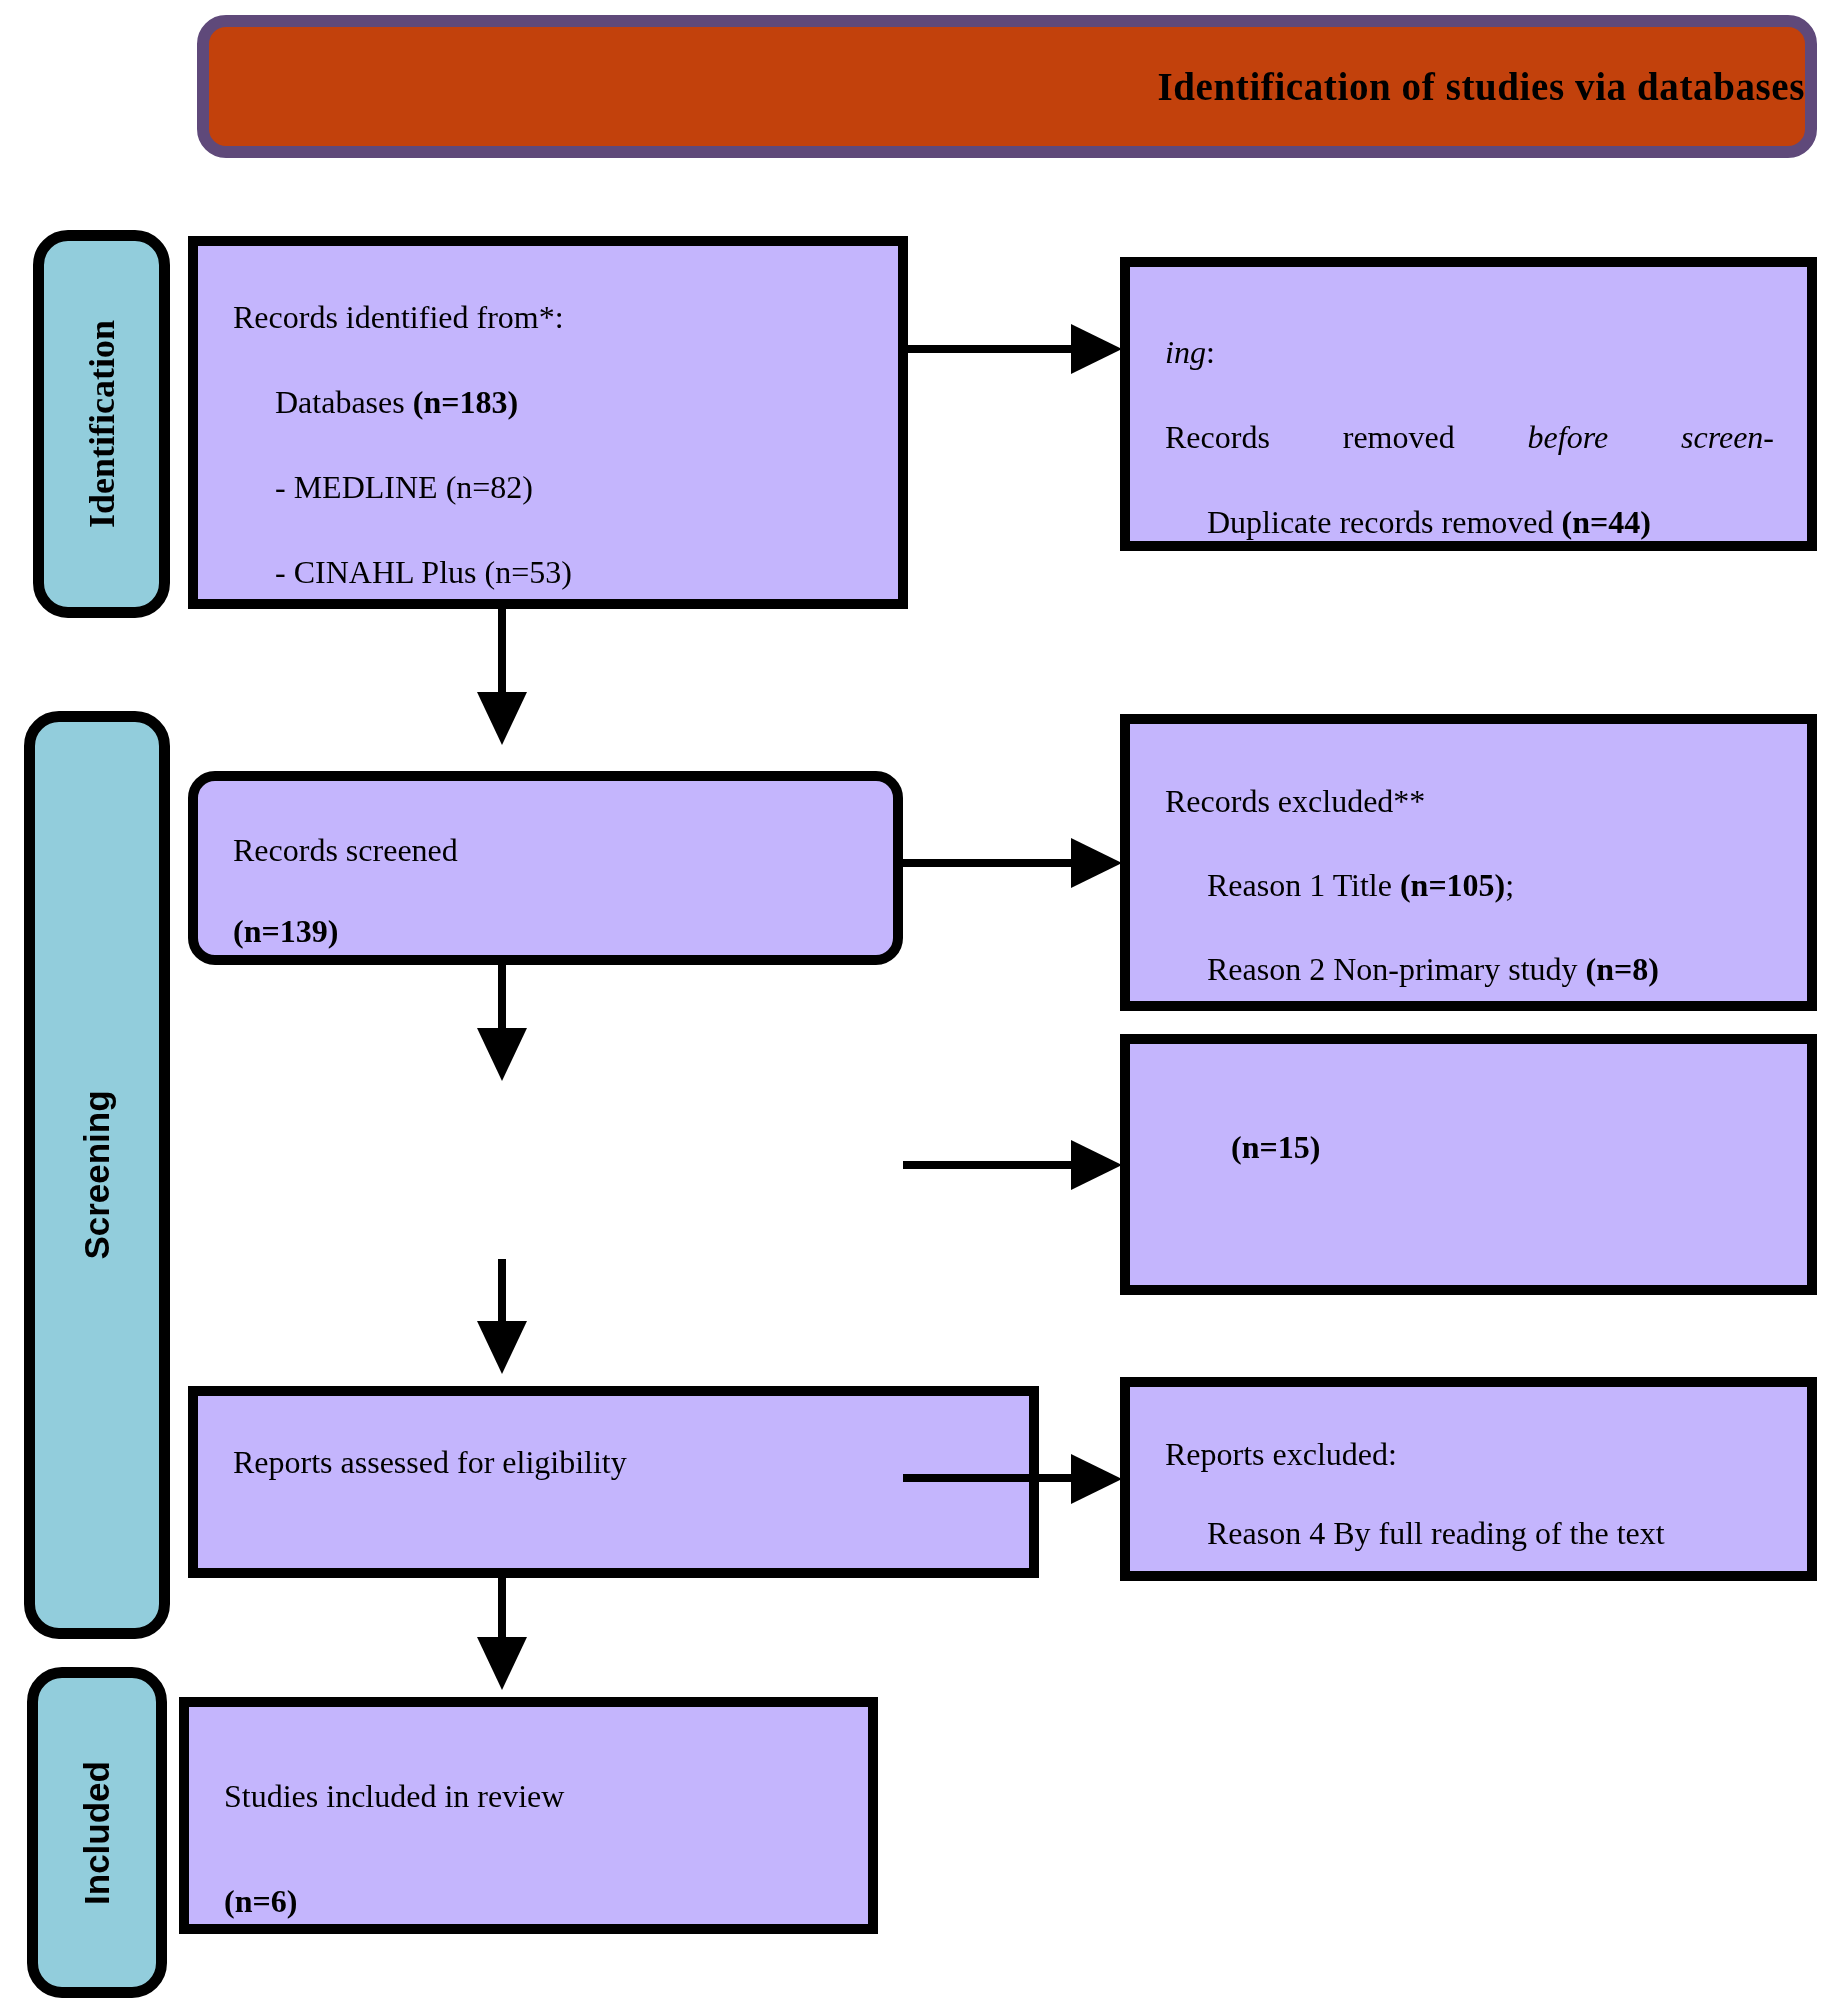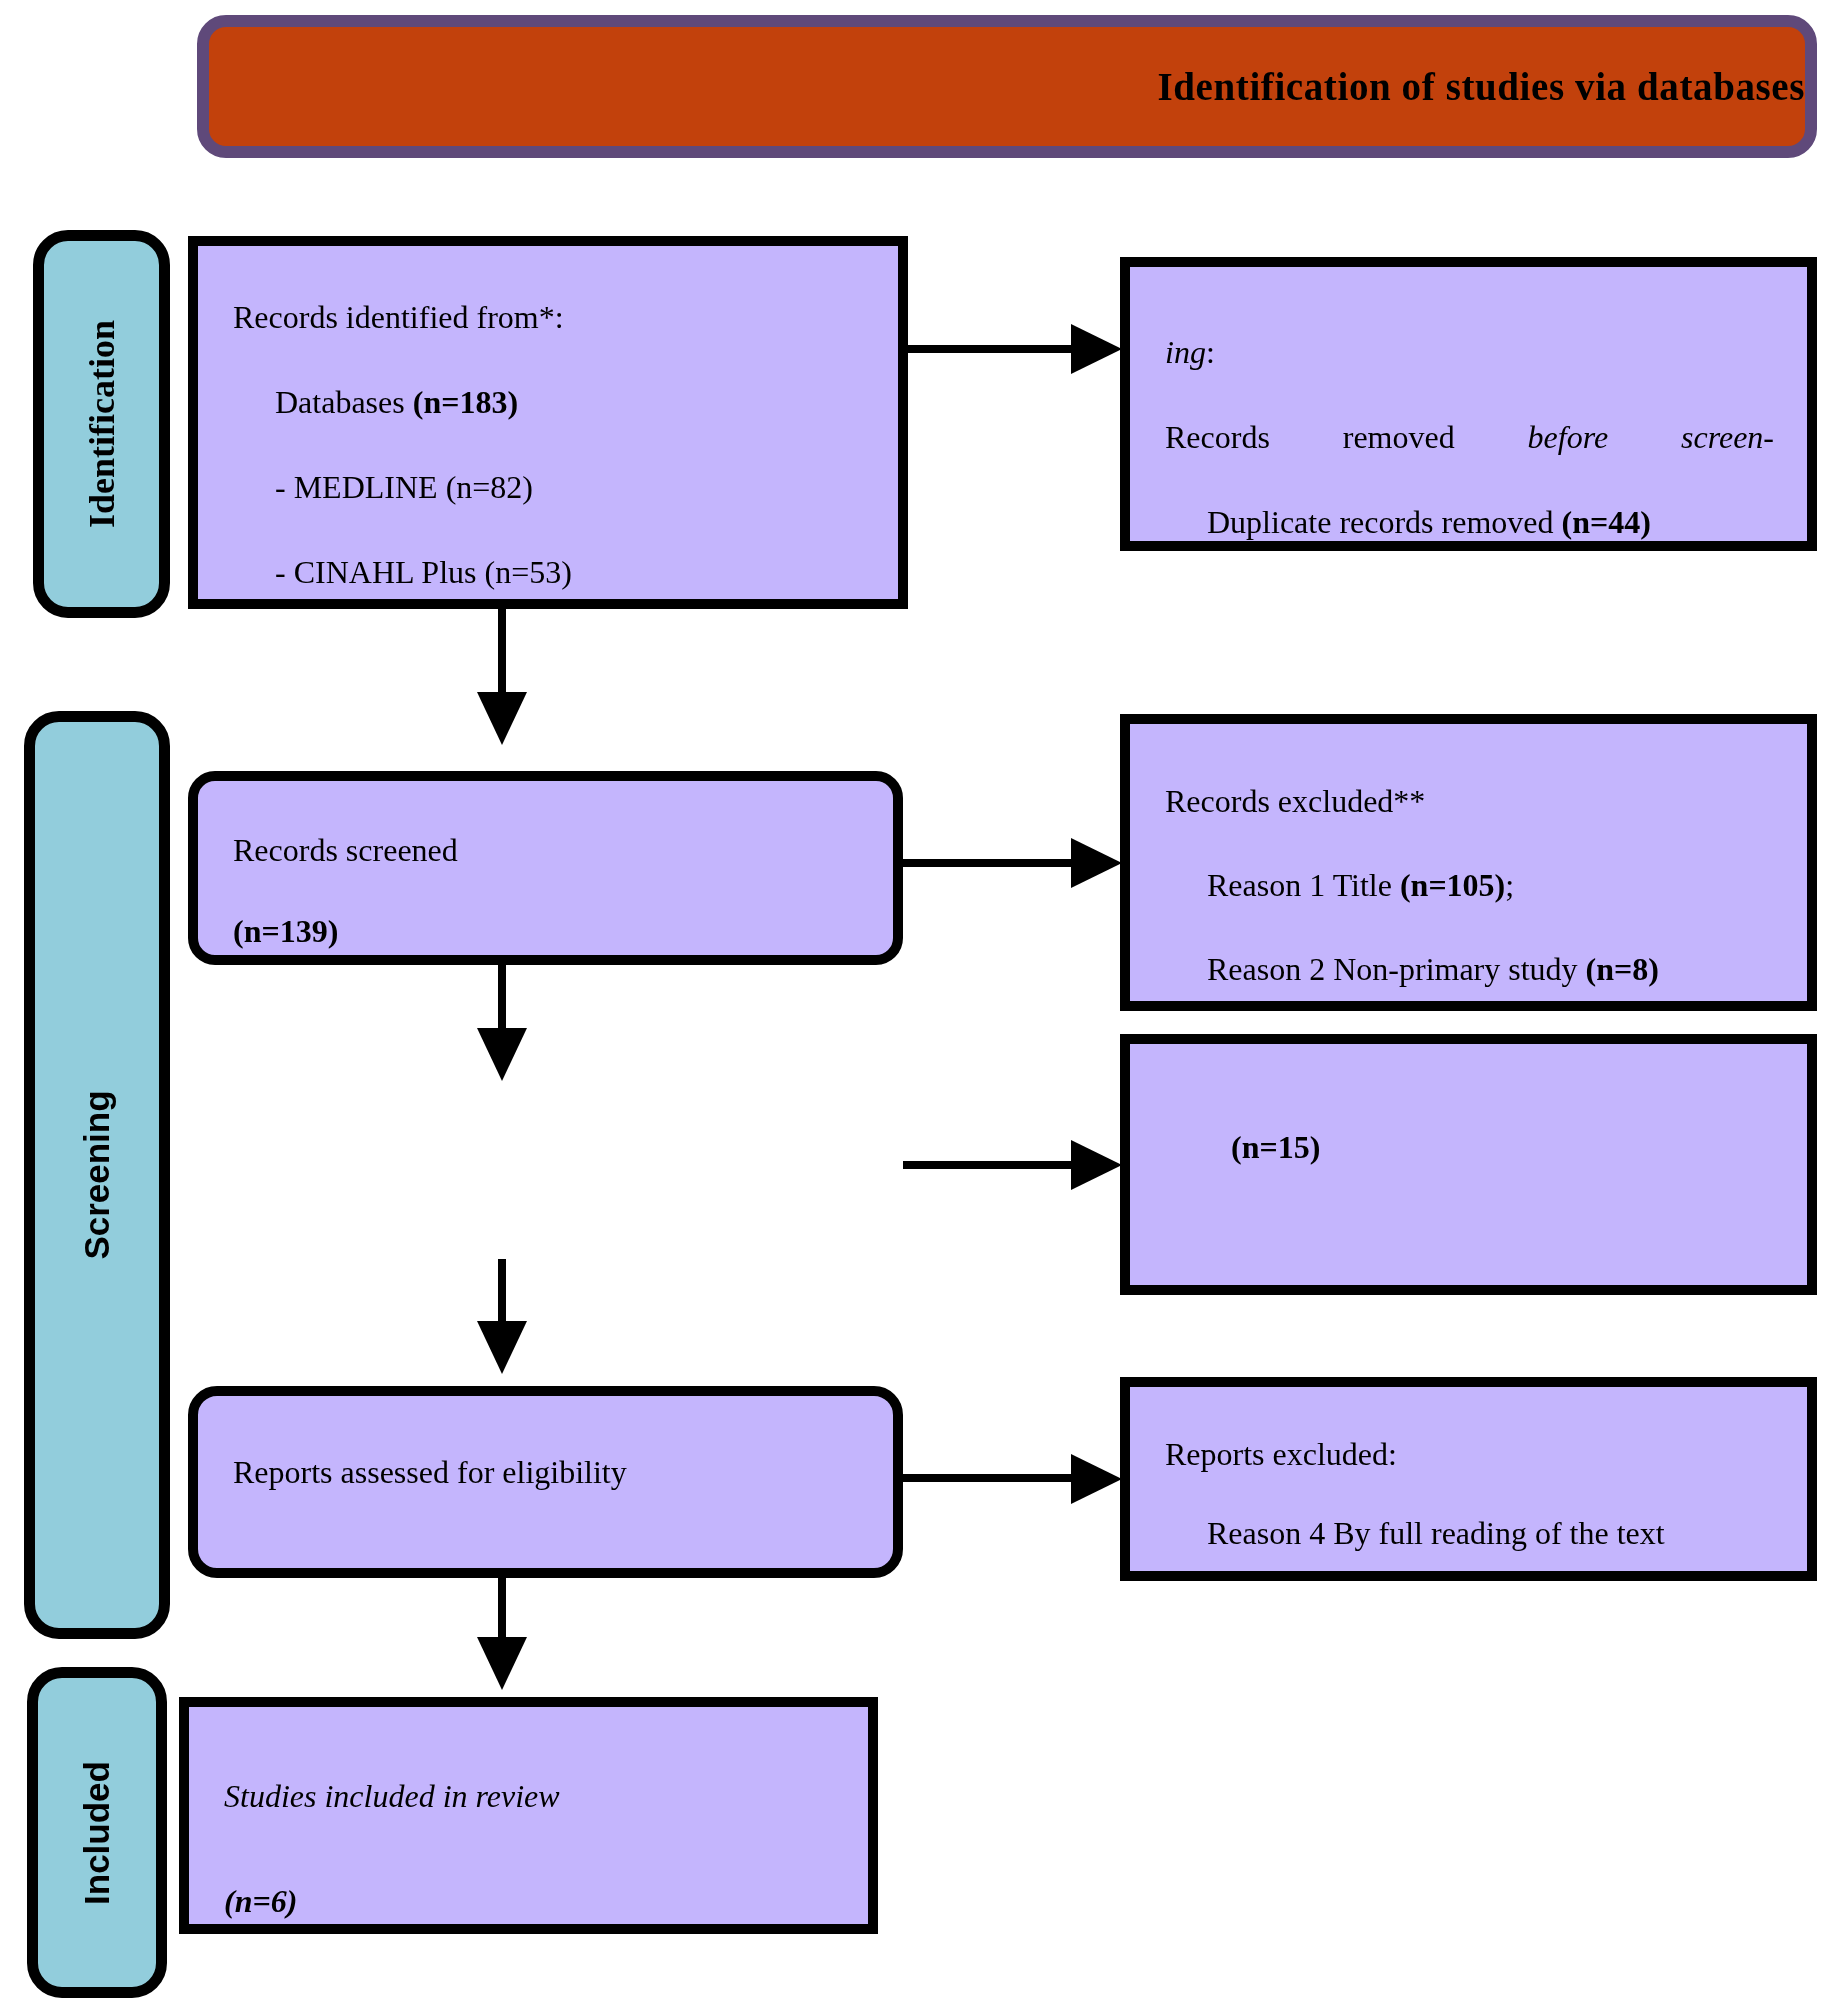--- a/index.html
+++ b/index.html
@@ -61,22 +61,22 @@
   .fbox .line { white-space: nowrap; }
   .ind1 { padding-left: 42px; }
   .ind2 { padding-left: 66px; }
   .b { font-weight: bold; }
   .i { font-style: italic; }
   .justify { text-align: justify; text-align-last: justify; white-space: normal; }
 
   #box-records-identified { left: 188px; top: 236px;  width: 720px; height: 373px; padding: 29px 24px 0 35px; line-height: 85px; }
   #box-records-screened   { left: 188px; top: 771px; width: 715px; height: 194px; padding: 29px 24px 0 35px; line-height: 81px; border-radius: 27px; }
   #box-reports-sought     { left: 188px; top: 1081px; width: 715px; height: 177px; padding: 23px 24px 0 35px; line-height: 76px; }
-  #box-reports-assessed   { left: 188px; top: 1386px; width: 715px; height: 192px; padding: 36px 24px 0 35px; line-height: 81px; border-radius: 29px; }
-  #box-studies-included   { left: 179px; top: 1697px; width: 699px; height: 237px; padding: 37px 16px 0 35px; line-height: 105px; font-style: italic; }
+  #box-reports-assessed   { left: 188px; top: 1386px; width: 851px; height: 192px; padding: 26px 24px 0 35px; line-height: 81px; }
+  #box-studies-included   { left: 179px; top: 1697px; width: 699px; height: 237px; padding: 37px 16px 0 35px; line-height: 105px; }
 
   #box-records-removed    { left: 1120px; top: 257px;  width: 697px; height: 294px; padding: 43px 33px 0 35px; line-height: 85px; }
   #box-records-excluded   { left: 1120px; top: 714px; width: 697px; height: 297px; padding: 35px 27px 0 35px; line-height: 84px; }
   #box-reports-notretrieved { left: 1120px; top: 1034px; width: 697px; height: 261px; padding: 67px 27px 0 35px; line-height: 73px; }
   #box-reports-excluded   { left: 1120px; top: 1377px; width: 697px; height: 204px; padding: 27.5px 27px 0 35px; line-height: 79px; }
 
   
   .stem-h { position: absolute; height: 8.4px; background: #000000; }
   .stem-v { position: absolute; width: 8.4px;  background: #000000; }
   .head-right {

